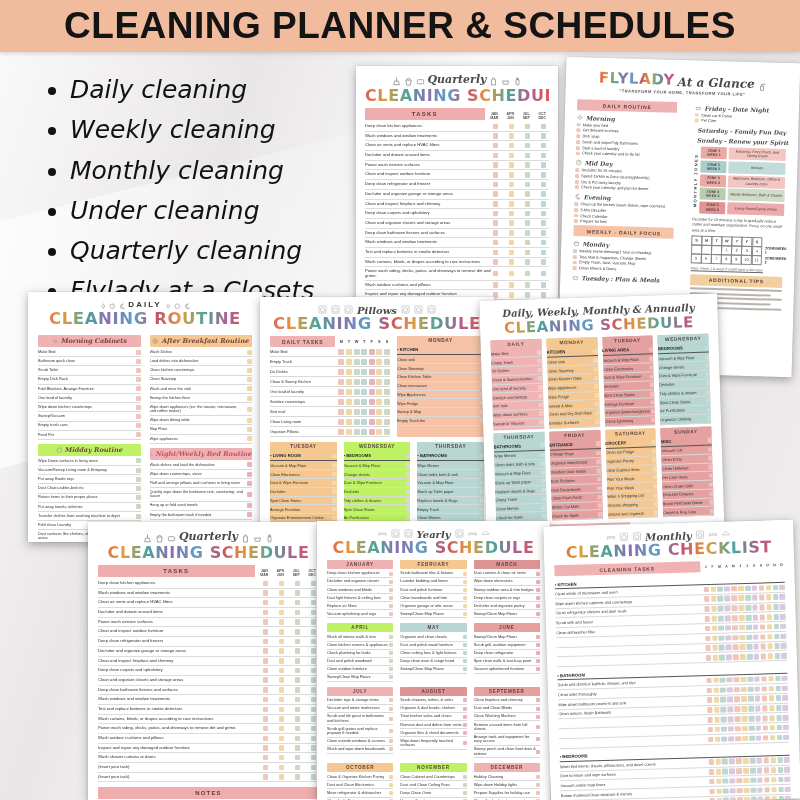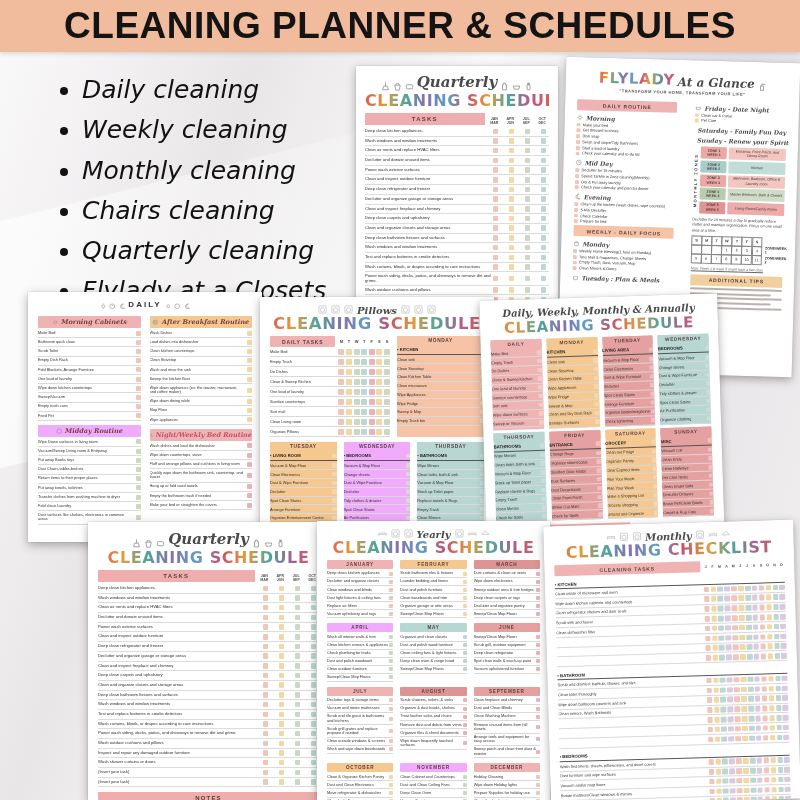--- a/index.html
+++ b/index.html
@@ -8,48 +8,48 @@
   .stage{position:relative;width:800px;height:800px;overflow:hidden}
   .stage:before{content:"";position:absolute;left:-120px;top:180px;width:600px;height:240px;
     background:linear-gradient(100deg,rgba(255,255,255,.9),rgba(255,255,255,0));transform:rotate(-14deg)}
   
   .banner{position:absolute;left:0;top:0;right:0;height:52px;background:#f1bb9e;display:flex;
     align-items:center;justify-content:center;font-weight:800;font-size:37px;color:#141414;
     letter-spacing:.5px;box-shadow:0 2px 4px rgba(0,0,0,.12)}
   
   .bullets{position:absolute;left:38px;top:74px;width:310px;margin:0;padding:0 0 0 28px;
     font-family:"DejaVu Sans",sans-serif;font-style:italic;font-size:25px;color:#121212}
-  .bullets li{margin:0 0 9px 16px;line-height:1.25}
+  .bullets li{margin:0 0 9px 4px;line-height:1.25}
   
   .page{position:absolute;background:#fff;box-sizing:border-box;overflow:hidden;
     box-shadow:0 3px 9px rgba(80,74,70,.45),0 0 1px rgba(0,0,0,.25);padding:8px 10px;color:#333}
   .pA{left:356px;top:66px;width:202px;height:246px;z-index:1;padding:7px 9px}
   .pB{left:562px;top:60px;width:234px;height:314px;z-index:1;transform:rotate(1.6deg);padding:11px 12px}
   .pC{left:28px;top:292px;width:234px;height:250px;z-index:2}
   .pD{left:260px;top:297px;width:234px;height:242px;z-index:3}
   .pE{left:483px;top:297px;width:238px;height:246px;z-index:3;transform:rotate(-1.8deg)}
   .pF{left:88px;top:522px;width:241px;height:280px;z-index:4}
   .pG{left:317px;top:521px;width:233px;height:281px;z-index:5}
   .pH{left:547px;top:523px;width:250px;height:279px;z-index:6;transform:rotate(-1.6deg)}
   
   .sheet-head{text-align:center;margin-bottom:3px}
   .title-line{display:flex;justify-content:center;align-items:flex-end;gap:3px}
   .rainbow{font-weight:800;letter-spacing:.6px;font-family:"DejaVu Sans",sans-serif;
     background:linear-gradient(90deg,#d95f54,#e59a3b,#4da59b,#8a6fae,#5ba0c8,#c2516e,#e59a3b,#4da59b,#b05c8e,#d95f54);
     -webkit-background-clip:text;background-clip:text;color:transparent;white-space:nowrap}
   .r16{font-size:16px}.r15{font-size:15px}.r17{font-size:16.5px}
   .script{font-family:"DejaVu Serif",serif;font-style:italic;font-weight:bold;color:#4a4a4a;white-space:nowrap}
-  .s12{font-size:12px}.s11{font-size:15px}.s10{font-size:10px}.s6{font-size:6px}
+  .s12{font-size:12px}.s11{font-size:11px}.s10{font-size:10px}.s6{font-size:6px}
   .mi{width:9px;height:9px;fill:none;stroke:#8f8f8f;stroke-width:.9px}
   .mi.f{stroke:#c6c6c6}.mi.m6{width:6.5px;height:6.5px}
   .icons-row{display:flex;justify-content:center;gap:4px;margin-bottom:-2px}
   
   .bar{font-size:5px;font-weight:bold;text-align:center;padding:2.5px 0;color:#5c4040;letter-spacing:.8px;border-radius:1px}
   .tone-pink{background:#f0b3b3}.tone-peach{background:#f6c3a6}.tone-orange{background:#f4c890}
-  .tone-green{background:#f0abfc}.tone-teal{background:#b8d6d2}.tone-rose{background:#e5a0a0}
+  .tone-green{background:#bef264}.tone-teal{background:#b8d6d2}.tone-rose{background:#e5a0a0}
   .tone-red{background:#dd9494}.tone-tips{background:#f2cf9f}
   
   .bx{display:inline-block;width:5px;height:5px;border-radius:1px;background:#eee;flex:none}
   .bx.p{background:#efc6ba}.bx.t{background:#f0d9a6}.bx.g{background:#ccd8c3}.bx.c{background:#bdd7d4}
   .bx.r{background:#eab3bc}
   .tone-pink .bx.n{background:#f2cbc6}.tone-peach .bx.n{background:#f6d8c0}.tone-orange .bx.n{background:#f3d8ab}
   .tone-green .bx.n{background:#d3decb}.tone-teal .bx.n{background:#c8ded b}.tone-teal .bx.n{background:#c8dedb}
   .tone-rose .bx.n{background:#eec0c0}
   
   .q-headrow{display:flex;align-items:flex-end;gap:4px;margin:3px 0 2px}
@@ -153,21 +153,21 @@
 
 <div class="stage">
 
   <div class="banner">CLEANING PLANNER &amp; SCHEDULES</div>
 
   <ul class="bullets">
 
   <li>Daily cleaning</li>
       <li>Weekly cleaning</li>
       <li>Monthly cleaning</li>
-      <li>Chairs cleaning</li>
+      <li>Under cleaning</li>
       <li>Quarterly cleaning</li>
       <li>Flylady at a Closets</li>
     </ul>
 
   <section class="page pA">
     <header class="sheet-head">
       <div class="title-line">
         <svg class="mi" viewBox="0 0 10 10">
             <line x1="5" y1="0.5" x2="5" y2="4.6"></line>
             <path d="M3,4.6 h4 l1.2,4 h-6.4 z"></path>
@@ -668,20 +668,21 @@
         <svg class="mi m6" viewBox="0 0 10 10">
             <circle cx="5" cy="5" r="2.2"></circle>
           </svg>
         <svg class="mi m6" viewBox="0 0 10 10">
             <circle cx="5" cy="5" r="3.6"></circle>
           </svg>
         <svg class="mi m6" viewBox="0 0 10 10">
             <path d="M6.5,1.5 a3.8,3.8 0 1 0 2,6.6 a3.1,3.1 0 1 1 -2,-6.6 z"></path>
           </svg>
       </div>
+      <div class="rainbow r17">CLEANING ROUTINE</div>
     </header>
     <div class="dr-cols">
       <div class="dr-col">
         <div class="dr-bar tone-pink">
           <svg class="mi m6" viewBox="0 0 10 10">
               <circle cx="5" cy="5" r="2.2"></circle>
             </svg>
           <span class="script">Morning Cabinets</span>
           </div>
         <div>

